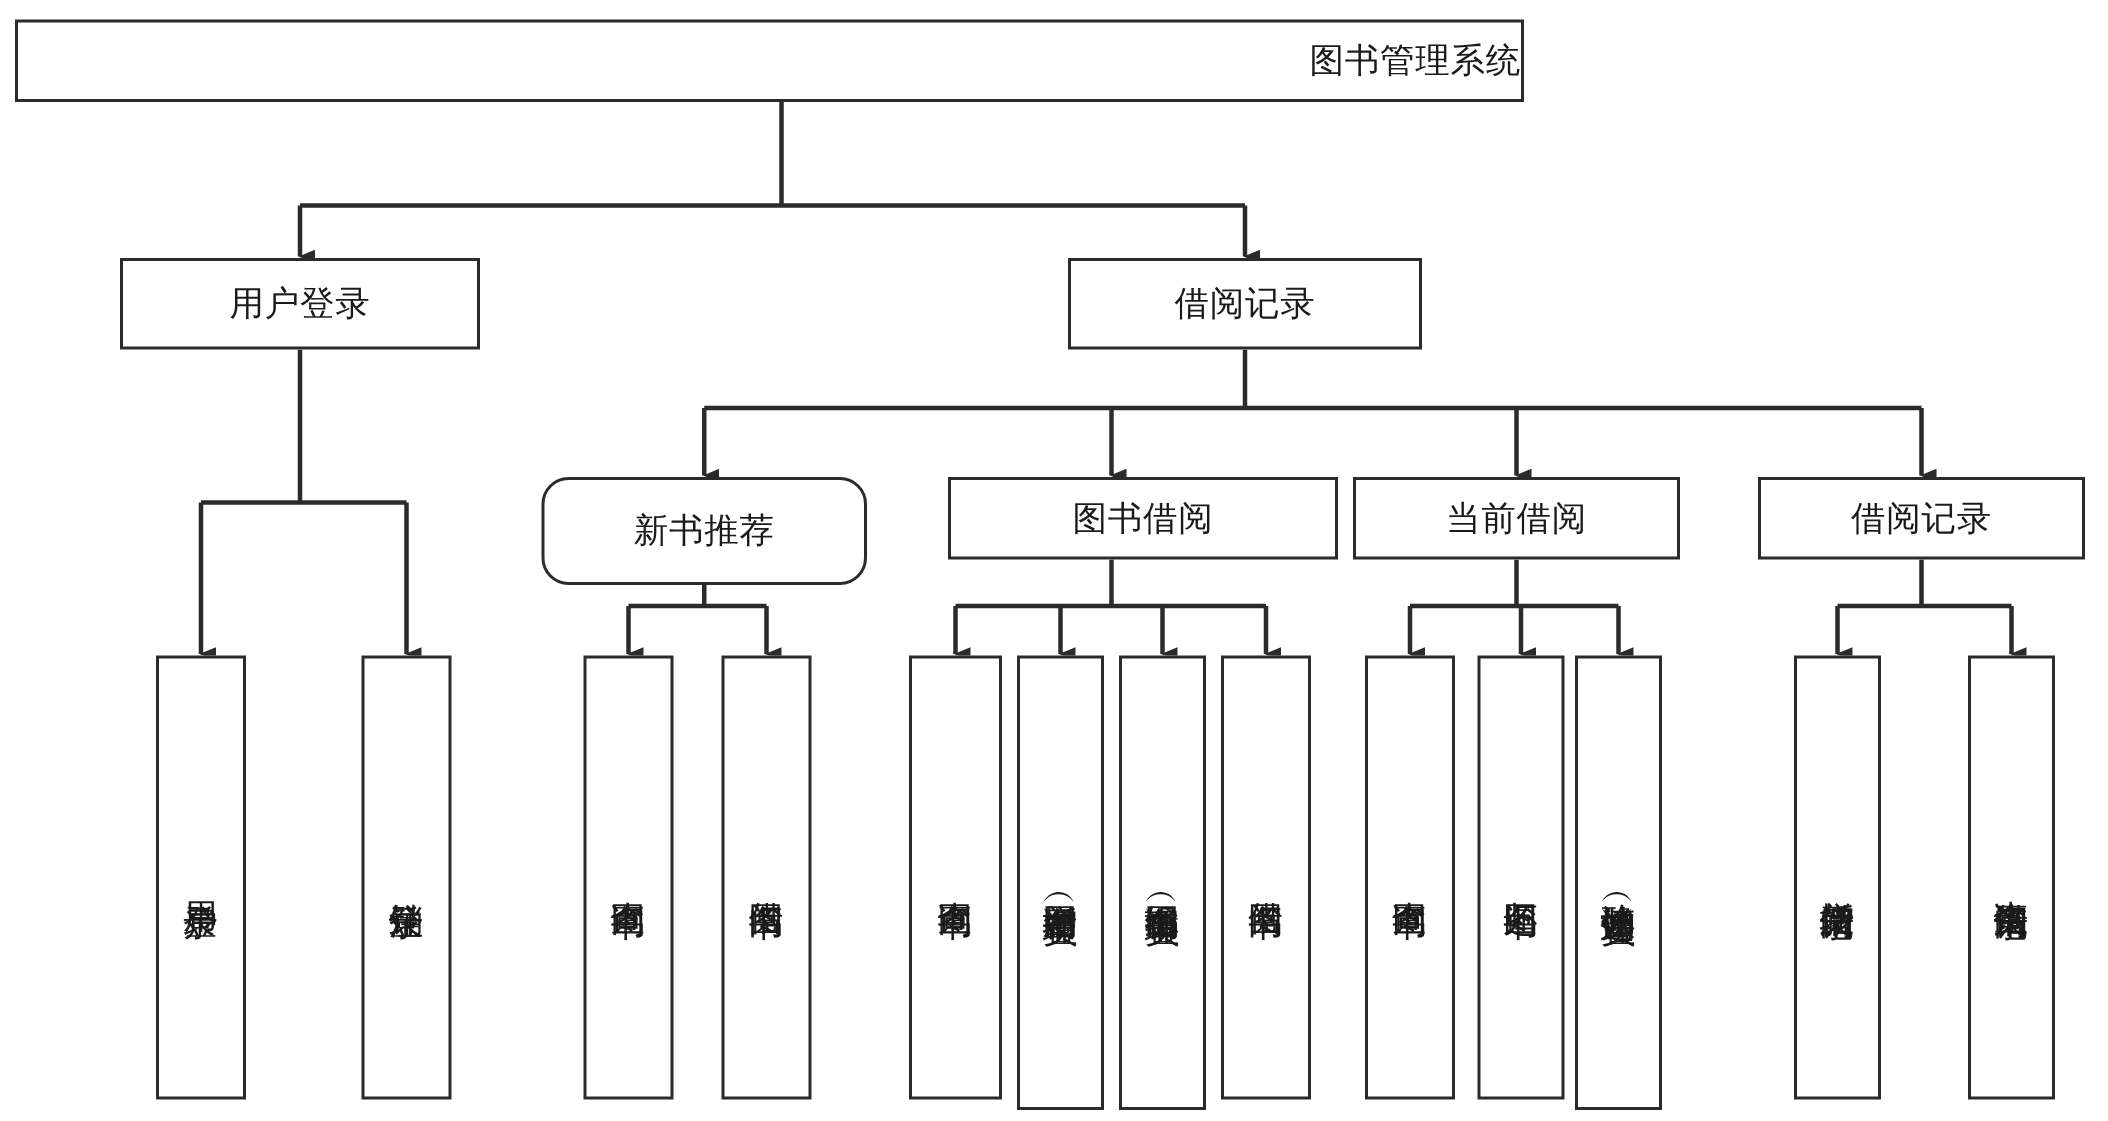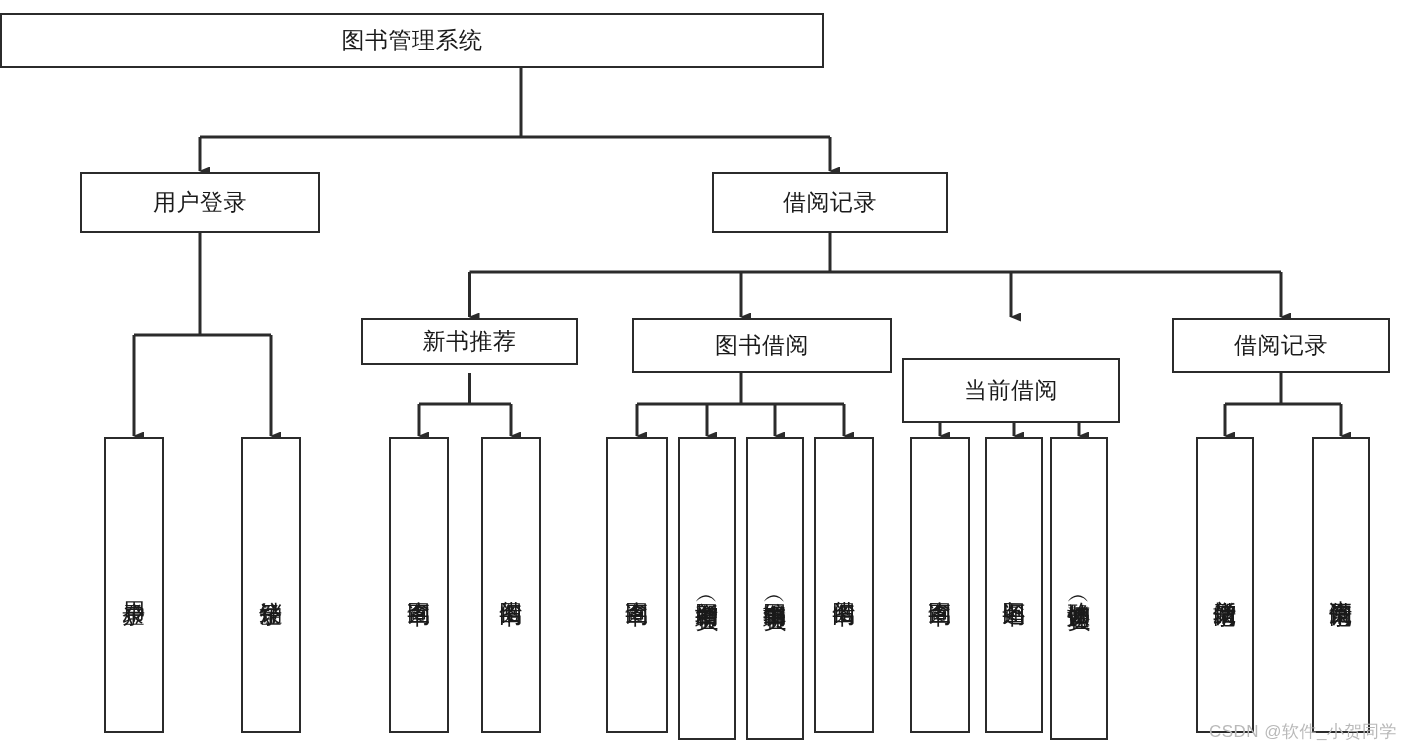--- a/index.html
+++ b/index.html
@@ -112,36 +112,36 @@
         <line x1="1014" y1="404" x2="1014" y2="436" stroke="#2b2b2b" stroke-width="3" marker-end="url(#arrowhead)"></line>
         <line x1="1079" y1="404" x2="1079" y2="436" stroke="#2b2b2b" stroke-width="3" marker-end="url(#arrowhead)"></line>
         <line x1="1281" y1="373" x2="1281" y2="404" stroke="#2b2b2b" stroke-width="3"></line>
         <line x1="1225" y1="404" x2="1341" y2="404" stroke="#2b2b2b" stroke-width="3"></line>
         <line x1="1225" y1="404" x2="1225" y2="436" stroke="#2b2b2b" stroke-width="3" marker-end="url(#arrowhead)"></line>
         <line x1="1341" y1="404" x2="1341" y2="436" stroke="#2b2b2b" stroke-width="3" marker-end="url(#arrowhead)"></line>
       </g>
   </svg>
 
   <div id="node-layer">
-      <div class="node horizontal root-node" style="left: 0; top: 13px; width: 824px; height: 55px;">
+      <div class="node horizontal root-node" style="left: 10px; top: 13px; width: 1006px; height: 55px; justify-content: flex-end;">
         <span class="node-label">图书管理系统</span>
       </div>
       <div class="node horizontal" style="left: 80px; top: 172px; width: 240px; height: 61px;">
         <span class="node-label">用户登录</span>
       </div>
       <div class="node horizontal" style="left: 712px; top: 172px; width: 236px; height: 61px;">
         <span class="node-label">借阅记录</span>
       </div>
-      <div class="node horizontal" style="left: 361px; top: 318px; width: 217px; height: 47px;">
+      <div class="node horizontal" style="left: 361px; top: 318px; width: 217px; height: 72px; border-radius: 18px;">
         <span class="node-label">新书推荐</span>
       </div>
       <div class="node horizontal" style="left: 632px; top: 318px; width: 260px; height: 55px;">
         <span class="node-label">图书借阅</span>
       </div>
-      <div class="node horizontal" style="left: 902px; top: 318px; width: 218px; height: 65px; margin-top: 40px;">
+      <div class="node horizontal" style="left: 902px; top: 318px; width: 218px; height: 55px;">
         <span class="node-label">当前借阅</span>
       </div>
       <div class="node horizontal" style="left: 1172px; top: 318px; width: 218px; height: 55px;">
         <span class="node-label">借阅记录</span>
       </div>
       <div class="node vertical" style="left: 104px; top: 437px; width: 60px; height: 296px;">
         <span class="node-label">用户登录</span>
       </div>
       <div class="node vertical" style="left: 241px; top: 437px; width: 60px; height: 296px;">
         <span class="node-label">注销登录</span>
@@ -174,14 +174,13 @@
         <span class="node-label">确认归还（管理员）</span>
       </div>
       <div class="node vertical" style="left: 1196px; top: 437px; width: 58px; height: 296px;">
         <span class="node-label">新增借阅记录</span>
       </div>
       <div class="node vertical" style="left: 1312px; top: 437px; width: 58px; height: 296px;">
         <span class="node-label">查询借阅记录</span>
       </div>
     </div>
 
-  <div id="watermark">CSDN @软件_小贺同学</div>
 </div>
 
 </body></html>

